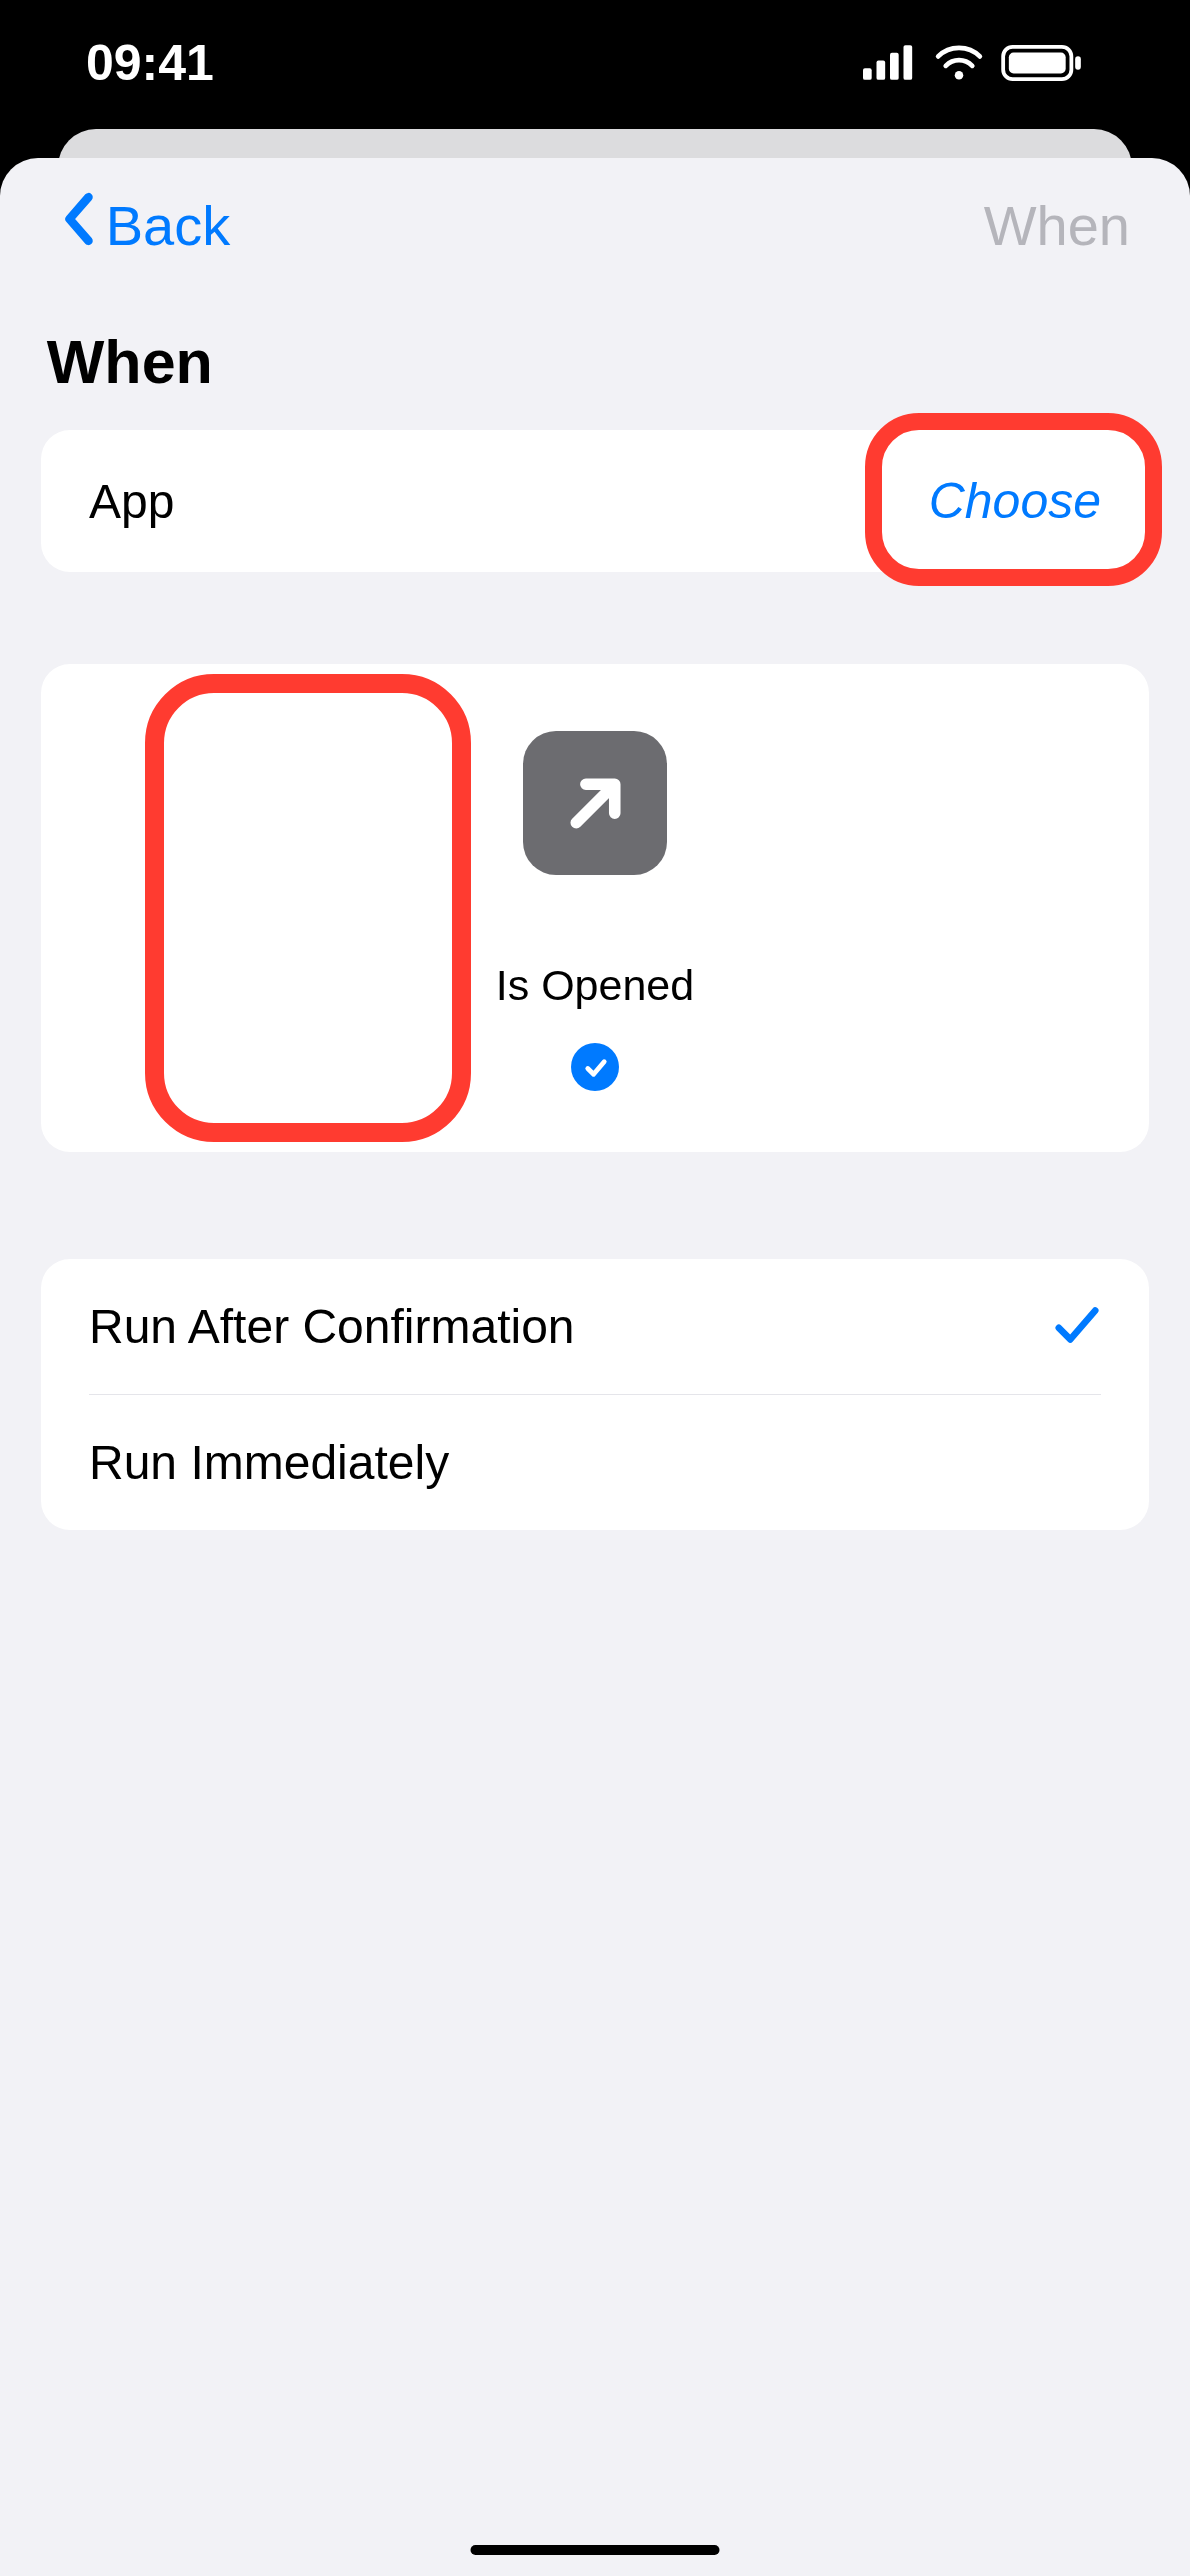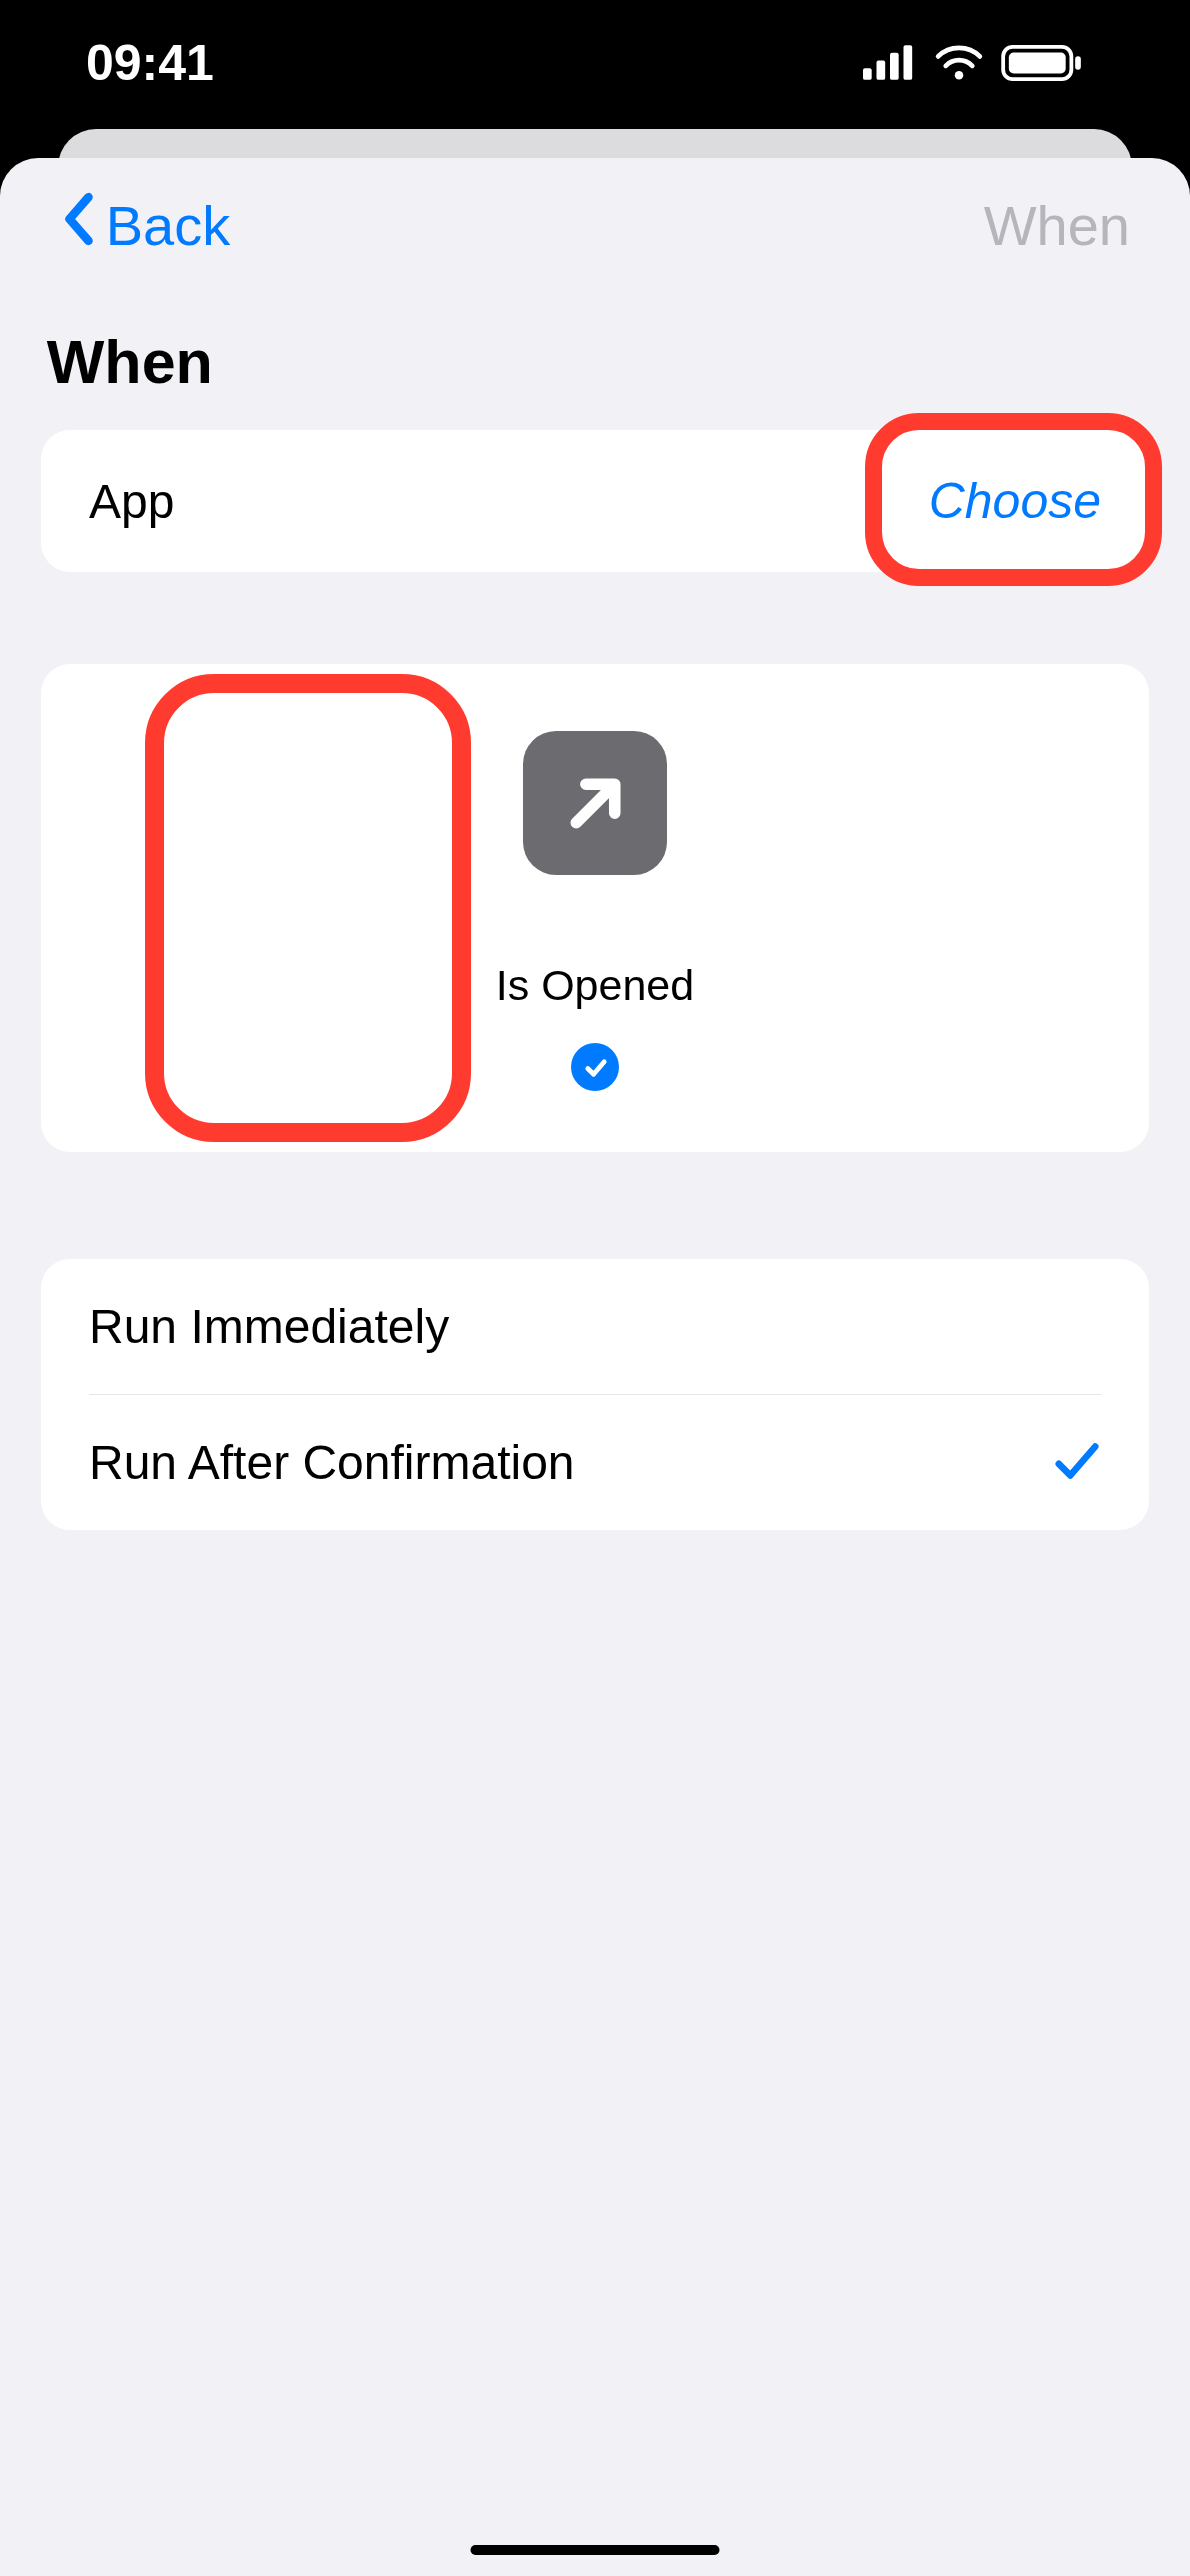--- a/index.html
+++ b/index.html
@@ -240,29 +240,29 @@
             <svg width="27" height="27" viewBox="0 0 28 28">
                 <path d="M6 15 L12 21 L23 8" fill="none" stroke="#fff" stroke-width="5" stroke-linecap="round" stroke-linejoin="round"></path>
               </svg>
           </div>
         </div>
       </div>
     </div>
 
     <div class="card run-card">
       <div class="run-row">
-        <span class="run-label">Run Immediately</span>
-        <span></span>
-      </div>
-      <div class="run-row">
         <span class="run-label">Run After Confirmation</span>
         <span>
           <svg width="48" height="44" viewBox="0 0 50 46">
               <path d="M6 26 L18 38 L44 8" fill="none" stroke="#007aff" stroke-width="7" stroke-linecap="round" stroke-linejoin="round"></path>
             </svg>
         </span>
       </div>
+      <div class="run-row">
+        <span class="run-label">Run Immediately</span>
+        <span></span>
+      </div>
     </div>
   </div>
 
   <div class="home-indicator"></div>
 </div>
 
 
 </body></html>

